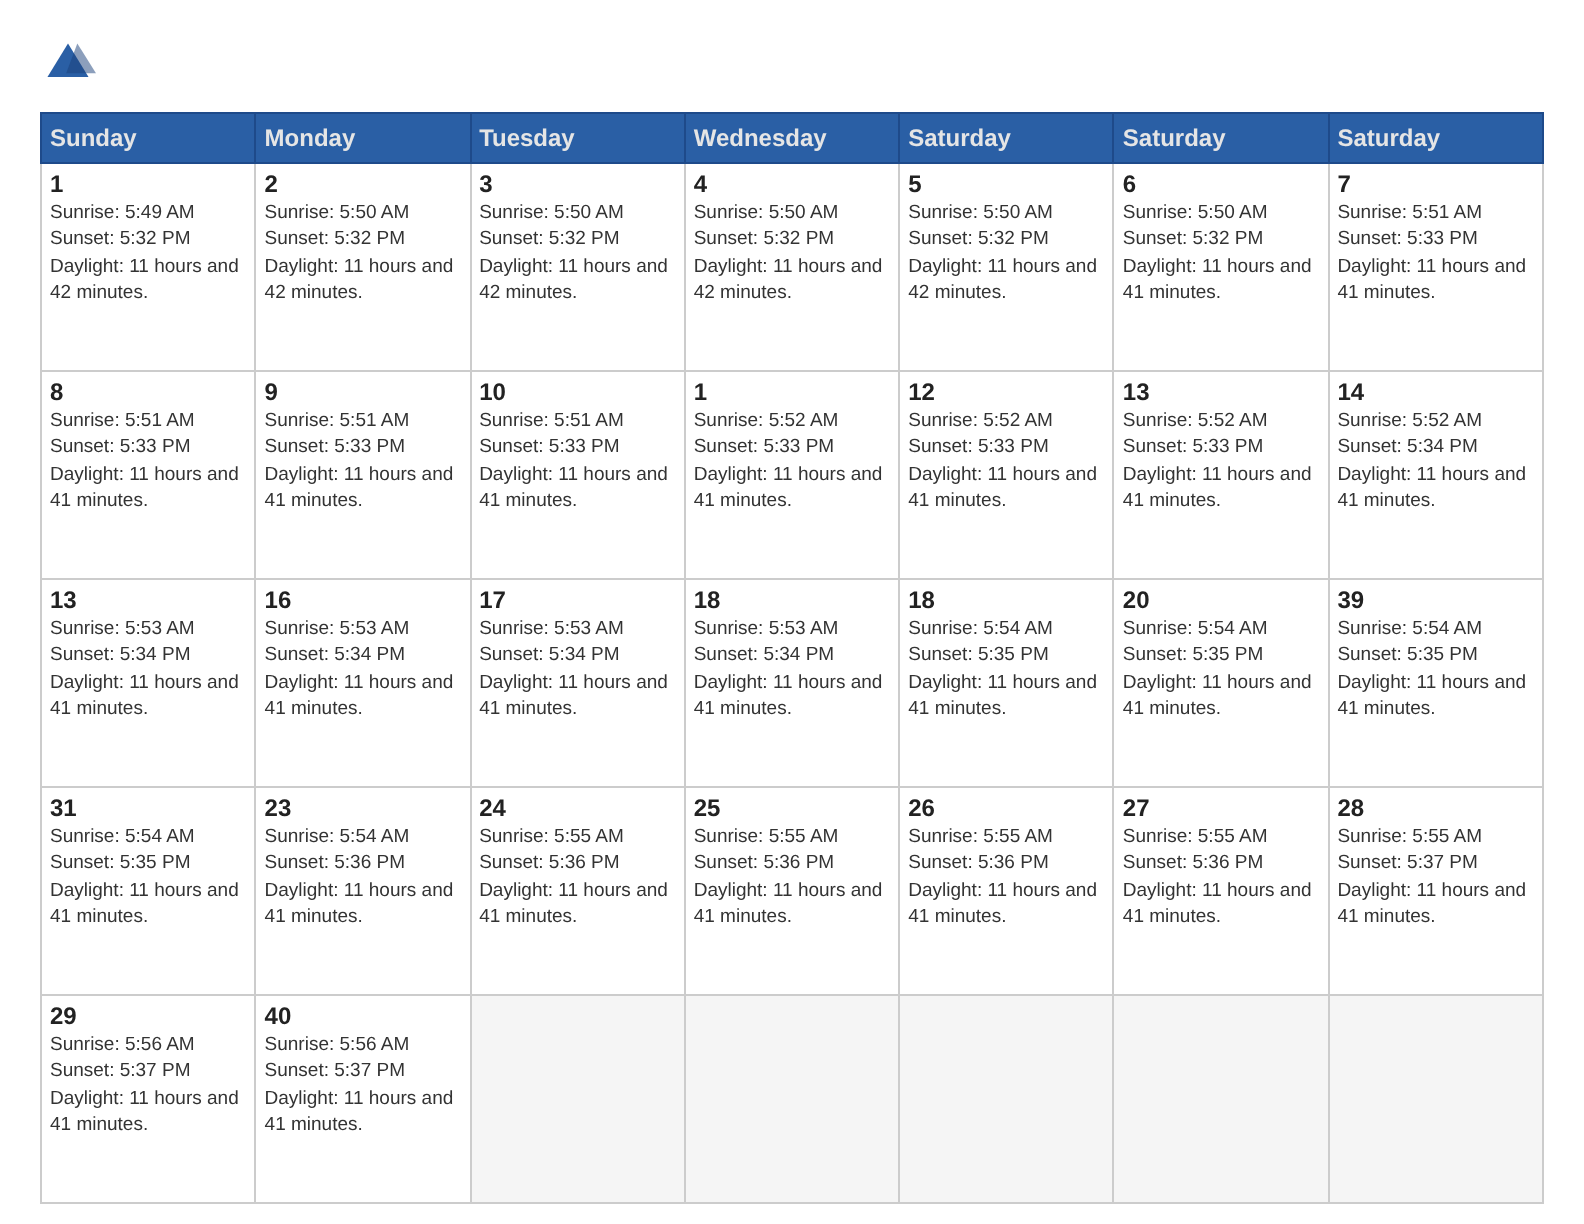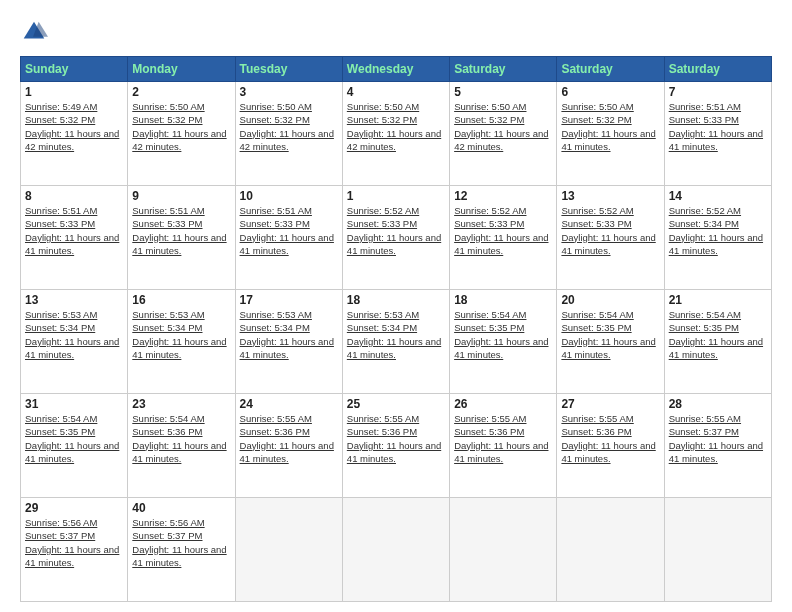--- a/index.html
+++ b/index.html
@@ -61,21 +61,21 @@
     }
     .calendar {
       flex: 1;
       border: 1px solid #ccc;
       border-collapse: collapse;
       width: 100%;
       table-layout: fixed;
     }
     .calendar th {
       background: #2a5fa5;
-      color: #86efac;
+      color: #e5e5e5;
       font-size: 12px;
       font-weight: bold;
       padding: 5px 4px;
       border: 1px solid #1e4a8a;
       text-align: left;
     }
     .calendar td {
       border: 1px solid #ccc;
       vertical-align: top;
       padding: 3px 4px;
@@ -89,21 +89,20 @@
     }
     .day-num {
       font-size: 12px;
       font-weight: bold;
       color: #222;
       display: block;
       margin-bottom: 1px;
     }
     .day-info {
       line-height: 1.4;
-      text-decoration: underline;
     }
   </style>
 </head>
 <body>
 
 <div class="page">
   <div class="header">
     <div class="logo">
       <svg class="logo-icon" viewBox="0 0 30 30">
         <polygon points="15,4 26,22 4,22" fill="#2a5fa5"></polygon>
@@ -292,21 +291,21 @@
       </td>
           <td>
         <span class="day-num">20</span>
         <div class="day-info">
           <span>Sunrise: 5:54 AM</span><br>
           <span>Sunset: 5:35 PM</span><br>
           <span>Daylight: 11 hours and 41 minutes.</span>
         </div>
       </td>
           <td>
-        <span class="day-num">21</span>
+        <span class="day-num">39</span>
         <div class="day-info">
           <span>Sunrise: 5:54 AM</span><br>
           <span>Sunset: 5:35 PM</span><br>
           <span>Daylight: 11 hours and 41 minutes.</span>
         </div>
       </td>
         </tr>
         <tr>
           <td>
         <span class="day-num">31</span>

